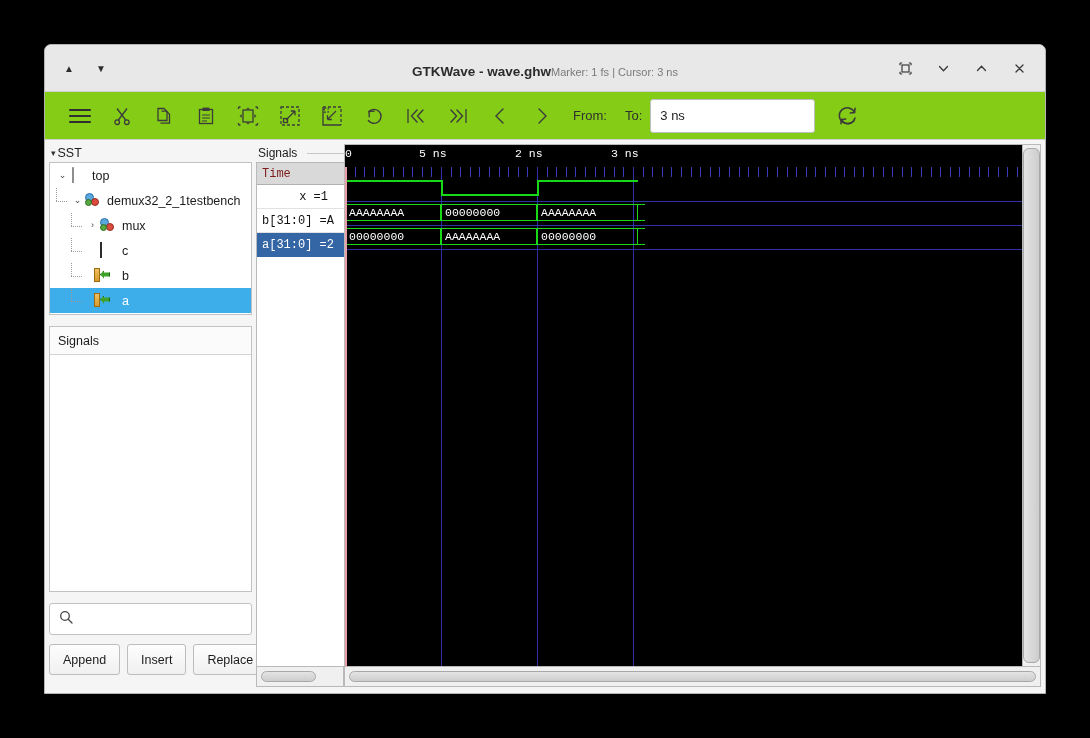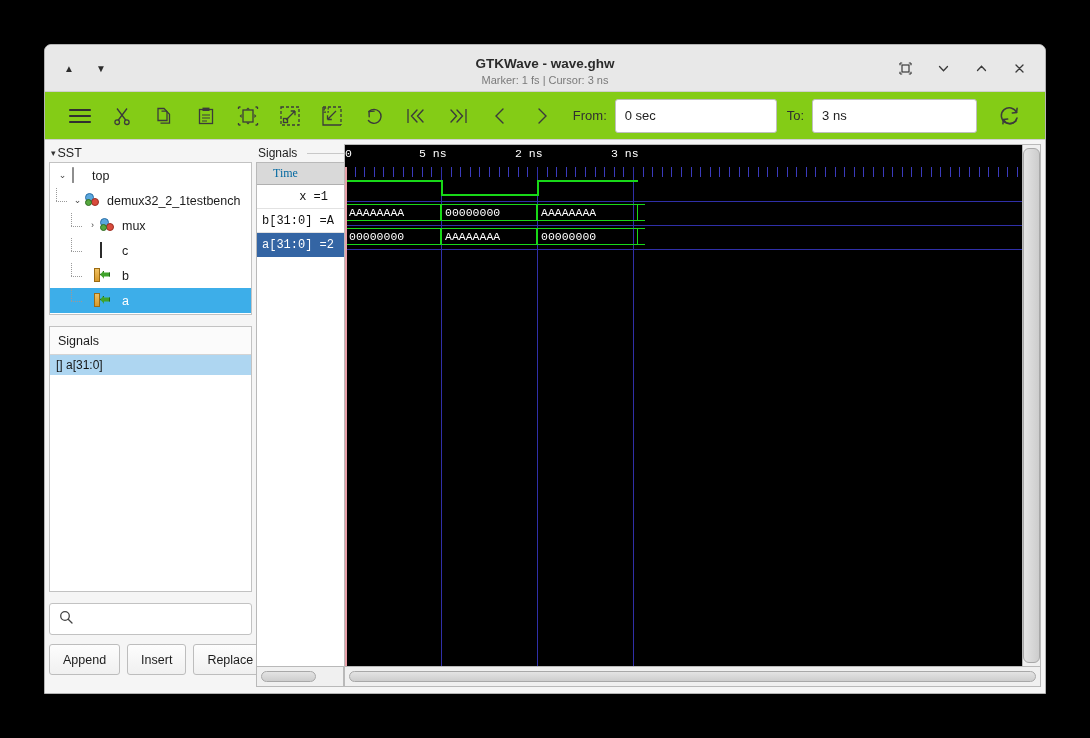--- a/index.html
+++ b/index.html
@@ -38,21 +38,21 @@
   .tb-left { display: flex; align-items: center; gap: 16px; padding-left: 16px; z-index:2;}
   .tb-arrow {
     width: 16px; height: 16px;
     display: flex; align-items: center; justify-content: center;
     color: #2c2c2c;
     font-size: 10px;
     cursor: default;
   }
   .tb-center {
     position: absolute; left: 0; right: 0; top: 0; bottom: 0;
-    display: flex; flex-direction: column;
+    display: flex; flex-direction: row;
     align-items: center; justify-content: center;
     pointer-events: none;
     margin-top: 7px;
   }
   .tb-title { font-size: 13.5px; color: #2b2b2b; font-weight: 700; line-height: 16px; }
   .tb-sub { font-size: 11px; color: #7a7a7a; line-height: 14px; margin-top: 1px; }
   .tb-right {
     margin-left: auto; display: flex; align-items: center;
     gap: 22px; padding-right: 18px; z-index: 2;
   }
@@ -251,22 +251,22 @@
   }
   .namecol-body {
     flex:1; background:#ffffff;
     border:1px solid #b9b9b9; border-right:none;
     display:flex; flex-direction:column;
     overflow:hidden;
   }
   .nm-time {
     height:22px; background:#d9d9d9;
     border-bottom:1px solid #b0b0b0;
-    display:flex; align-items:center; padding-left:16px;
-    font-family:Liberation Serif, serif; font-size:12px; color:#0369a1;
+    display:flex; align-items:center; padding-left:5px;
+    font-family:Liberation Mono, monospace; font-size:12px; color:#7f1d1d;
   }
   .nm-row {
     height:24px; display:flex; align-items:center;
     font-family:"Liberation Mono", monospace;
     font-size:12px; color:#111;
     border-bottom:1px solid #e2e2e2;
     padding: 0 2px 0 5px;
     white-space:nowrap; overflow:hidden;
   }
   .nm-row.right { justify-content:flex-end; padding-right:16px; }
@@ -478,21 +478,20 @@
       </svg>
     </span>
 
     <span class="tool">
       <svg width="22" height="22" viewBox="0 0 22 22">
         <path d="M8 4l7 7-7 7" fill="none" stroke="#3b3b3b" stroke-width="1.4" stroke-linecap="round"></path>
       </svg>
     </span>
 
     <span class="fromlabel">From:</span>
-    <input class="tinput from" value="0 sec" style="">
 
     <span class="fromlabel">To:</span>
     <input class="tinput to" value="3 ns" style="">
 
     <span class="tool" style="margin-left:12px">
       <svg width="24" height="24" viewBox="0 0 24 24">
         <path d="M18.6 8.4A8 8 0 1 0 19 14" fill="none" stroke="#3b3b3b" stroke-width="1.5" stroke-linecap="round"></path>
         <path d="M5.4 15.6A8 8 0 0 0 18 17" fill="none" stroke="#3b3b3b" stroke-width="1.5" stroke-linecap="round"></path>
         <path d="M18.6 8.4l-4.3.6M18.6 8.4l.5-4.2" fill="none" stroke="#3b3b3b" stroke-width="1.5" stroke-linecap="round"></path>
         <path d="M5.4 15.6l4.3-.6M5.4 15.6l-.5 4.2" fill="none" stroke="#3b3b3b" stroke-width="1.5" stroke-linecap="round"></path>
@@ -562,23 +561,20 @@
           <span class="t-exp"></span>
           <span class="t-icon">
             <span class="ic-port"><span class="door"></span><span class="arr"></span></span>
           </span>
           <span class="t-label">a</span>
         </div>
       </div>
 
       <div class="sig-box">
         <div class="sig-head">Signals</div>
-        <div class="sig-list">
-          <div class="sig-item sel">[] a[31:0]</div>
-        </div>
       </div>
 
       <div class="search-wrap">
         <span>
           <svg width="14" height="14" viewBox="0 0 14 14">
             <circle cx="6" cy="6" r="4.3" fill="none" stroke="#444" stroke-width="1.3"></circle>
             <path d="M9.2 9.2L13 13" stroke="#444" stroke-width="1.3" stroke-linecap="round"></path>
           </svg>
         </span>
         <input placeholder="" style="">

